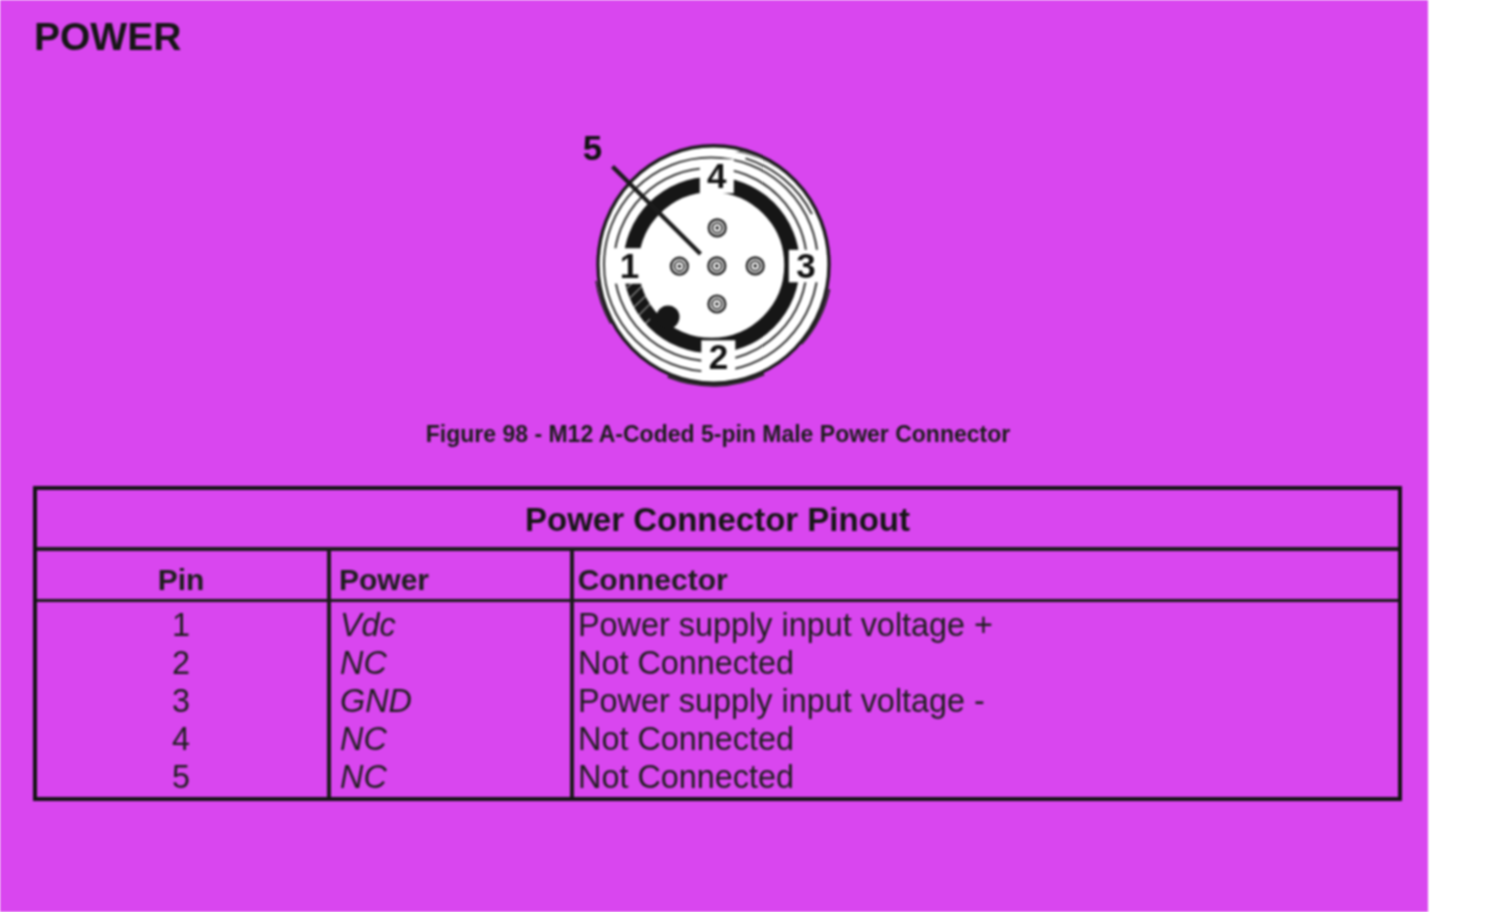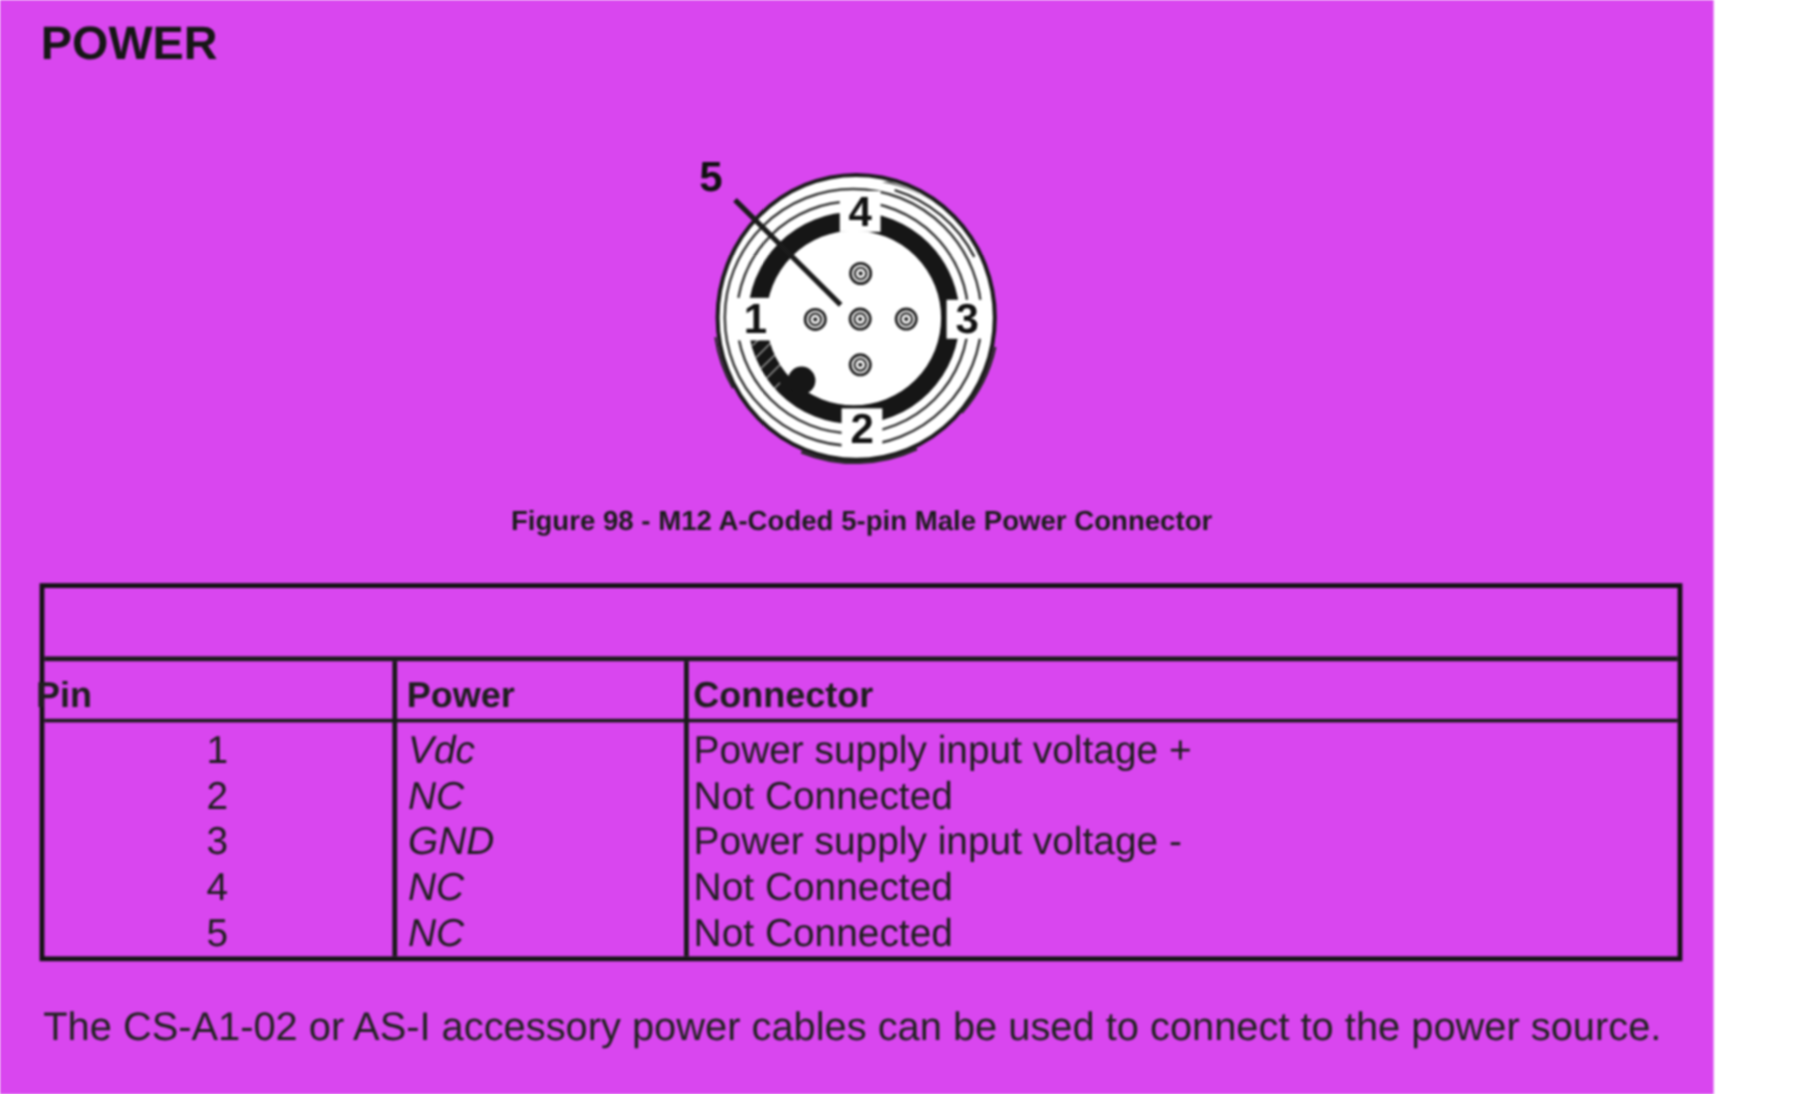--- a/index.html
+++ b/index.html
@@ -83,24 +83,24 @@
   </svg>
 
   <div class="abs b" style="left:1px;width:1434px;text-align:center;top:418.6px;font-size:23px;line-height:30px;color:#1c1c1c;">Figure 98 - M12 A-Coded 5-pin Male Power Connector</div>
 
   <div class="abs" style="left:33px;top:485.5px;width:1369px;height:315.5px;border:4px solid #131313;box-sizing:border-box;"></div>
   <div class="line" style="left:37px;top:547px;width:1361px;height:3.5px;"></div>
   <div class="line" style="left:37px;top:598.5px;width:1361px;height:3.5px;"></div>
   <div class="line" style="left:327px;top:550.5px;width:4px;height:246.5px;"></div>
   <div class="line" style="left:570px;top:550.5px;width:3.5px;height:246.5px;"></div>
 
+  <div class="abs b" style="left:37px;width:1361px;text-align:center;top:502px;font-size:33px;line-height:36px;color:#161616;">Power Connector Pinout</div>
 
-  <div class="abs b" style="left:30px;width:302px;top:562.9px;font-size:30px;line-height:34px;">Pin</div>
+  <div class="abs b" style="left:30px;width:302px;text-align:center;top:562.9px;font-size:30px;line-height:34px;">Pin</div>
   <div class="abs b" style="left:339px;top:562.9px;font-size:30px;line-height:34px;">Power</div>
   <div class="abs b" style="left:577.7px;top:562.9px;font-size:30px;line-height:34px;">Connector</div>
 
   <div class="abs" style="left:30px;width:302px;text-align:center;top:605.8px;font-size:32.4px;line-height:38.05px;">1<br>2<br>3<br>4<br>5</div>
   <div class="abs" style="left:340px;top:605.8px;font-size:32.4px;line-height:38.05px;font-style:italic;">Vdc<br>NC<br>GND<br>NC<br>NC</div>
   <div class="abs" style="left:578px;top:605.8px;font-size:32.4px;line-height:38.05px;">Power supply input voltage +<br>Not Connected<br>Power supply input voltage -<br>Not Connected<br>Not Connected</div>
 
-  <div class="abs" style="left:36px;top:839px;font-size:33.2px;line-height:36px;color:#222;">The CS-A1-02 or AS-I accessory power cables can be used to connect to the power source.</div>
 
 </div>
 
 </body></html>

